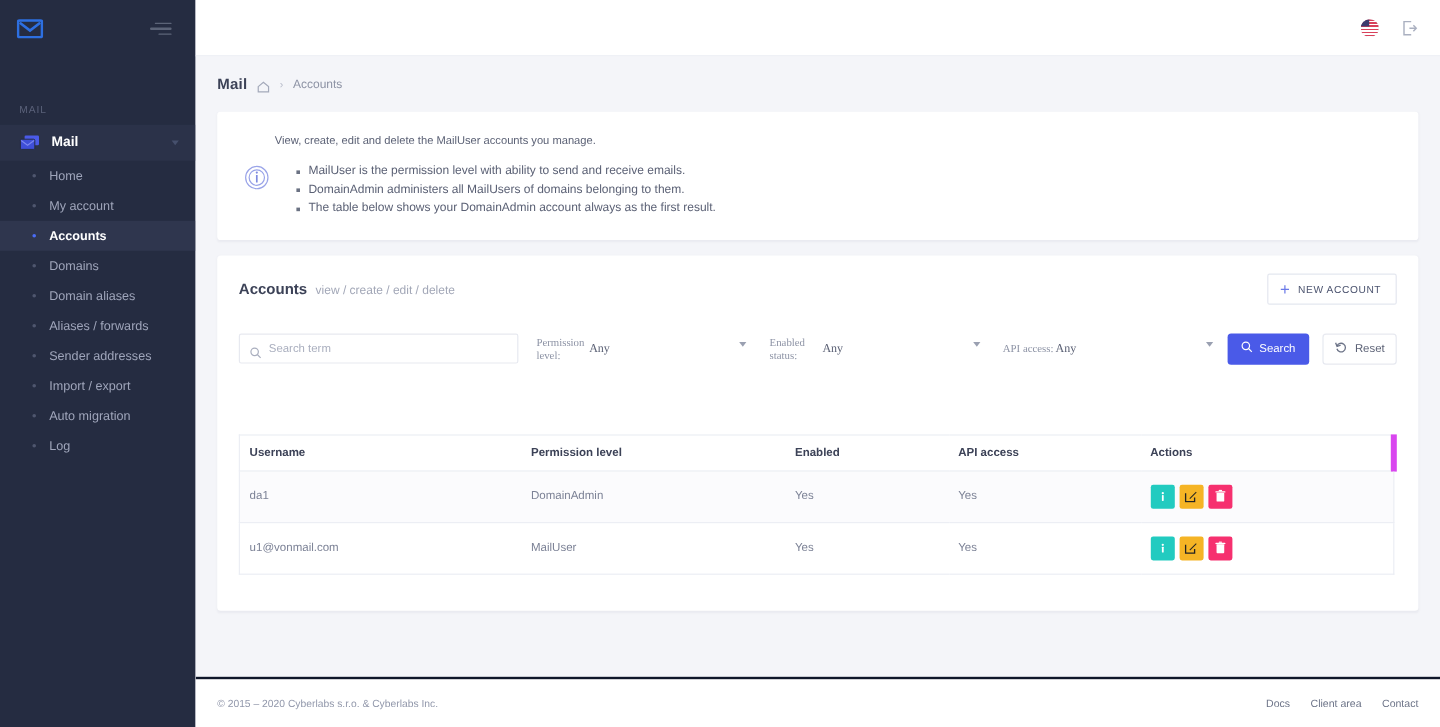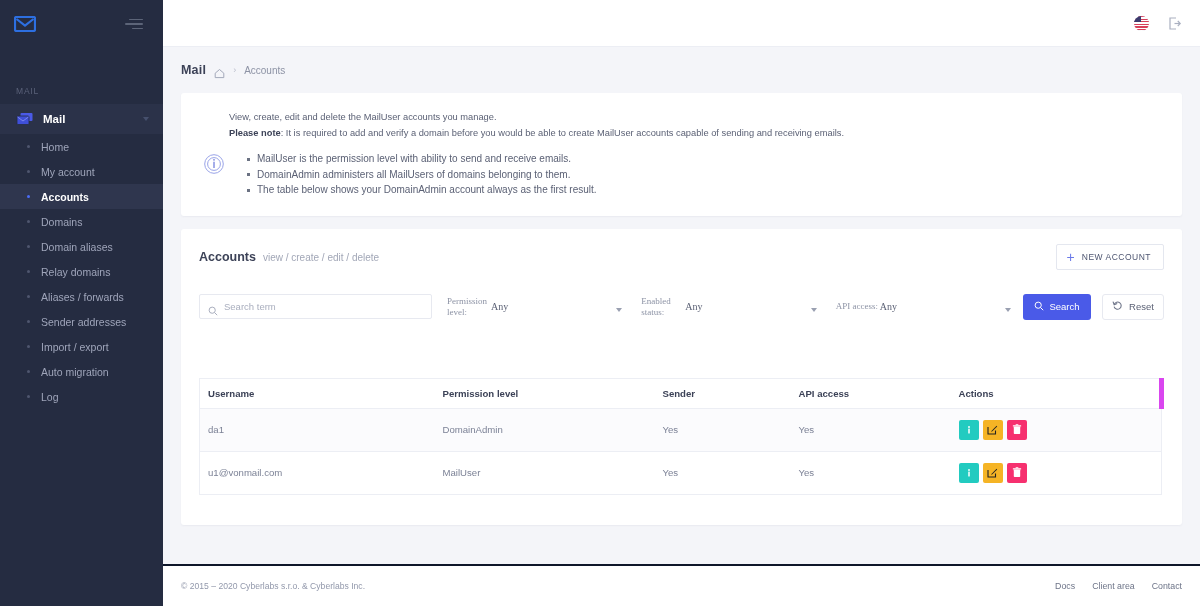--- a/index.html
+++ b/index.html
@@ -141,21 +141,21 @@
   }
   .search-box .ph { font-size: 9.5px; color: #a9aebe; }
   .mag { width: 10px; height: 10px; flex: 0 0 10px; }
 
   .fgroup { display: flex; align-items: center; flex: 1; padding-left: 15px; min-width: 0; font-family: Liberation Serif, serif;}
   .fgroup .flbl {
     font-size: 9px; color: #8d93a5; line-height: 11px;
     width: 44px; flex: 0 0 44px;
   }
   .fsel {
-    flex: 1; display: flex; align-items: flex-end; justify-content: space-between;
+    flex: 1; display: flex; align-items: flex-start; justify-content: space-between;
     border-bottom: 0px solid transparent; min-width: 0;
     cursor: pointer; padding-right: 4px;
   }
   .fsel .val { font-size: 10px; color: #5b6175; }
   .caret { width:0;height:0;border-left:3px solid transparent;border-right:3px solid transparent;border-top:4px solid #9aa0b1; }
 
   .btn-search {
     flex: 0 0 68px; height: 26px; background: #4a5ae8; border-radius: 3px;
     display: flex; align-items: center; justify-content: center; gap: 5px;
     color: #fff; font-size: 9.5px; cursor: pointer; margin-left: 8px;
@@ -260,24 +260,20 @@
       <div class="nav-item">
         <span class="dot"></span>
         <span>Domains</span>
       </div>
       <div class="nav-item">
         <span class="dot"></span>
         <span>Domain aliases</span>
       </div>
       <div class="nav-item">
         <span class="dot"></span>
-        <span>Relay domains</span>
-      </div>
-      <div class="nav-item">
-        <span class="dot"></span>
         <span>Aliases / forwards</span>
       </div>
       <div class="nav-item">
         <span class="dot"></span>
         <span>Sender addresses</span>
       </div>
       <div class="nav-item">
         <span class="dot"></span>
         <span>Import / export</span>
       </div>
@@ -317,21 +313,20 @@
       </span>
       <span class="bc-sep">›</span>
       <span class="bc-cur">Accounts</span>
     </div>
 
     <div class="content">
 
       <section class="card info-card">
         <div class="info-lines">
           <p>View, create, edit and delete the MailUser accounts you manage.</p>
-          <p><b>Please note</b><span>: It is required to add and verify a domain before you would be able to create MailUser accounts capable of sending and receiving emails.</span></p>
         </div>
         <div class="info-body">
           <span class="info-ico">
             <svg width="22" height="22" viewBox="0 0 22 22">
               <circle cx="11" cy="11" r="9.3" fill="none" stroke="#9aa4e8" stroke-width="1"></circle>
               <circle cx="11" cy="11" r="6.4" fill="none" stroke="#9aa4e8" stroke-width="1"></circle>
               <circle cx="11" cy="6.8" r="0.9" fill="#7e8ae0"></circle>
               <path d="M11 8.8 V15" stroke="#7e8ae0" stroke-width="1.4" fill="none"></path>
             </svg>
           </span>
@@ -412,21 +407,21 @@
             <span>Reset</span>
           </div>
         </div>
 
         <div class="tbl-wrap">
           <table>
             <thead>
               <tr>
                 <th class="colw1">Username</th>
                 <th class="colw2">Permission level</th>
-                <th class="colw3">Sender</th>
+                <th class="colw3">Enabled</th>
                 <th class="colw4">API access</th>
                 <th>Actions</th>
               </tr>
             </thead>
             <tbody>
               <tr>
                 <td>da1</td>
                 <td>DomainAdmin</td>
                 <td>Yes</td>
                 <td>Yes</td>

